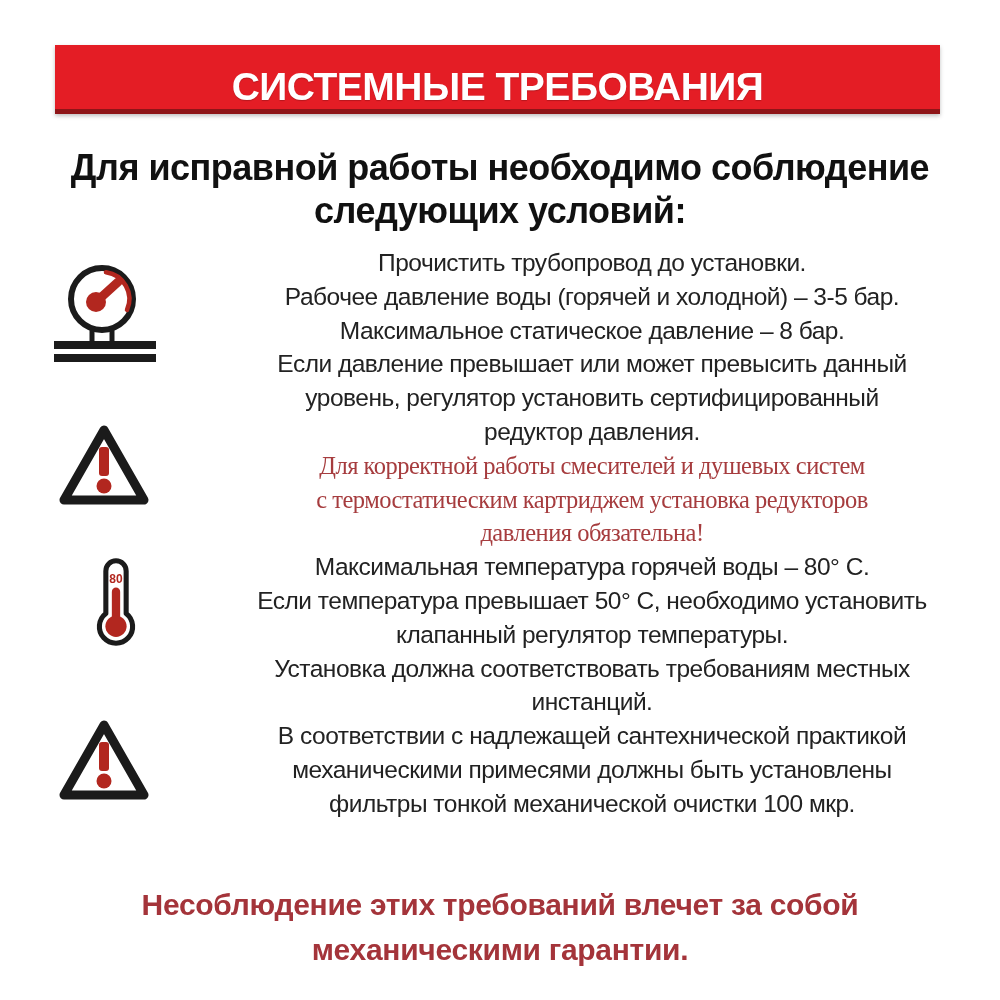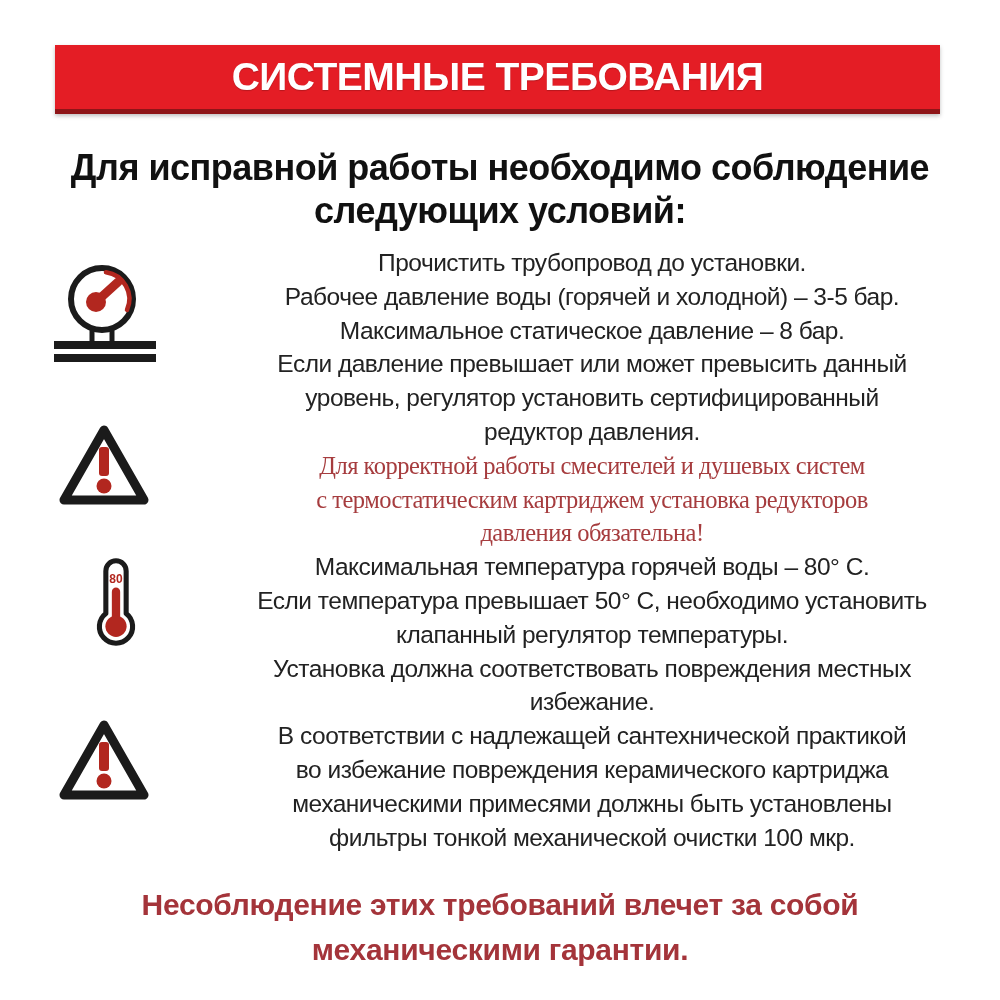--- a/index.html
+++ b/index.html
@@ -4,21 +4,21 @@
 <style>
   html,body{margin:0;padding:0;}
   body{width:1000px;height:1000px;background:#ffffff;font-family:"Liberation Sans","DejaVu Sans",sans-serif;}
   .page{position:relative;width:1000px;height:1000px;background:#ffffff;overflow:hidden;}
 
   .banner{
     position:absolute;left:55px;top:45px;width:885px;height:64px;
     background:var(--banner_red,#e41d25);
     border-bottom:5px solid var(--banner_edge,#8e1518);
     box-shadow:0 2px 4px rgba(0,0,0,0.25);
-    display:flex;align-items:center;justify-content:center;
+    display:flex;align-items:flex-end;justify-content:center;
   }
   .banner-title{
     color:#ffffff;font-size:39px;font-weight:bold;letter-spacing:-0.5px;
     text-shadow:0 1px 1px rgba(0,0,0,0.2);
   }
 
   .intro{
     position:absolute;left:0;top:146px;width:1000px;text-align:center;
     color:#111111;font-size:36px;font-weight:bold;line-height:43px;letter-spacing:-0.5px;
   }
@@ -109,24 +109,23 @@
       <div class="req-line">Максимальное статическое давление – 8 бар.</div>
       <div class="req-line">Если давление превышает или может превысить данный</div>
       <div class="req-line">уровень, регулятор установить сертифицированный</div>
       <div class="req-line">редуктор давления.</div>
       <div class="req-line highlight">Для корректной работы смесителей и душевых систем</div>
       <div class="req-line highlight">с термостатическим картриджем установка редукторов</div>
       <div class="req-line highlight">давления обязательна!</div>
       <div class="req-line">Максимальная температура горячей воды – 80° C.</div>
       <div class="req-line">Если температура превышает 50° C, необходимо установить</div>
       <div class="req-line">клапанный регулятор температуры.</div>
-      <div class="req-line">Установка должна соответствовать повреждения местных</div>
-      <div class="req-line">избежание.</div>
+      <div class="req-line">Установка должна соответствовать требованиям местных</div>
+      <div class="req-line">инстанций.</div>
       <div class="req-line">В соответствии с надлежащей сантехнической практикой</div>
-      <div class="req-line">во избежание повреждения керамического картриджа</div>
       <div class="req-line">механическими примесями должны быть установлены</div>
       <div class="req-line">фильтры тонкой механической очистки 100 мкр.</div>
     </div>
 
   <div class="footer">
     <div>Несоблюдение этих требований влечет за собой</div>
     <div>механическими гарантии.</div>
   </div>
 
 </div>

